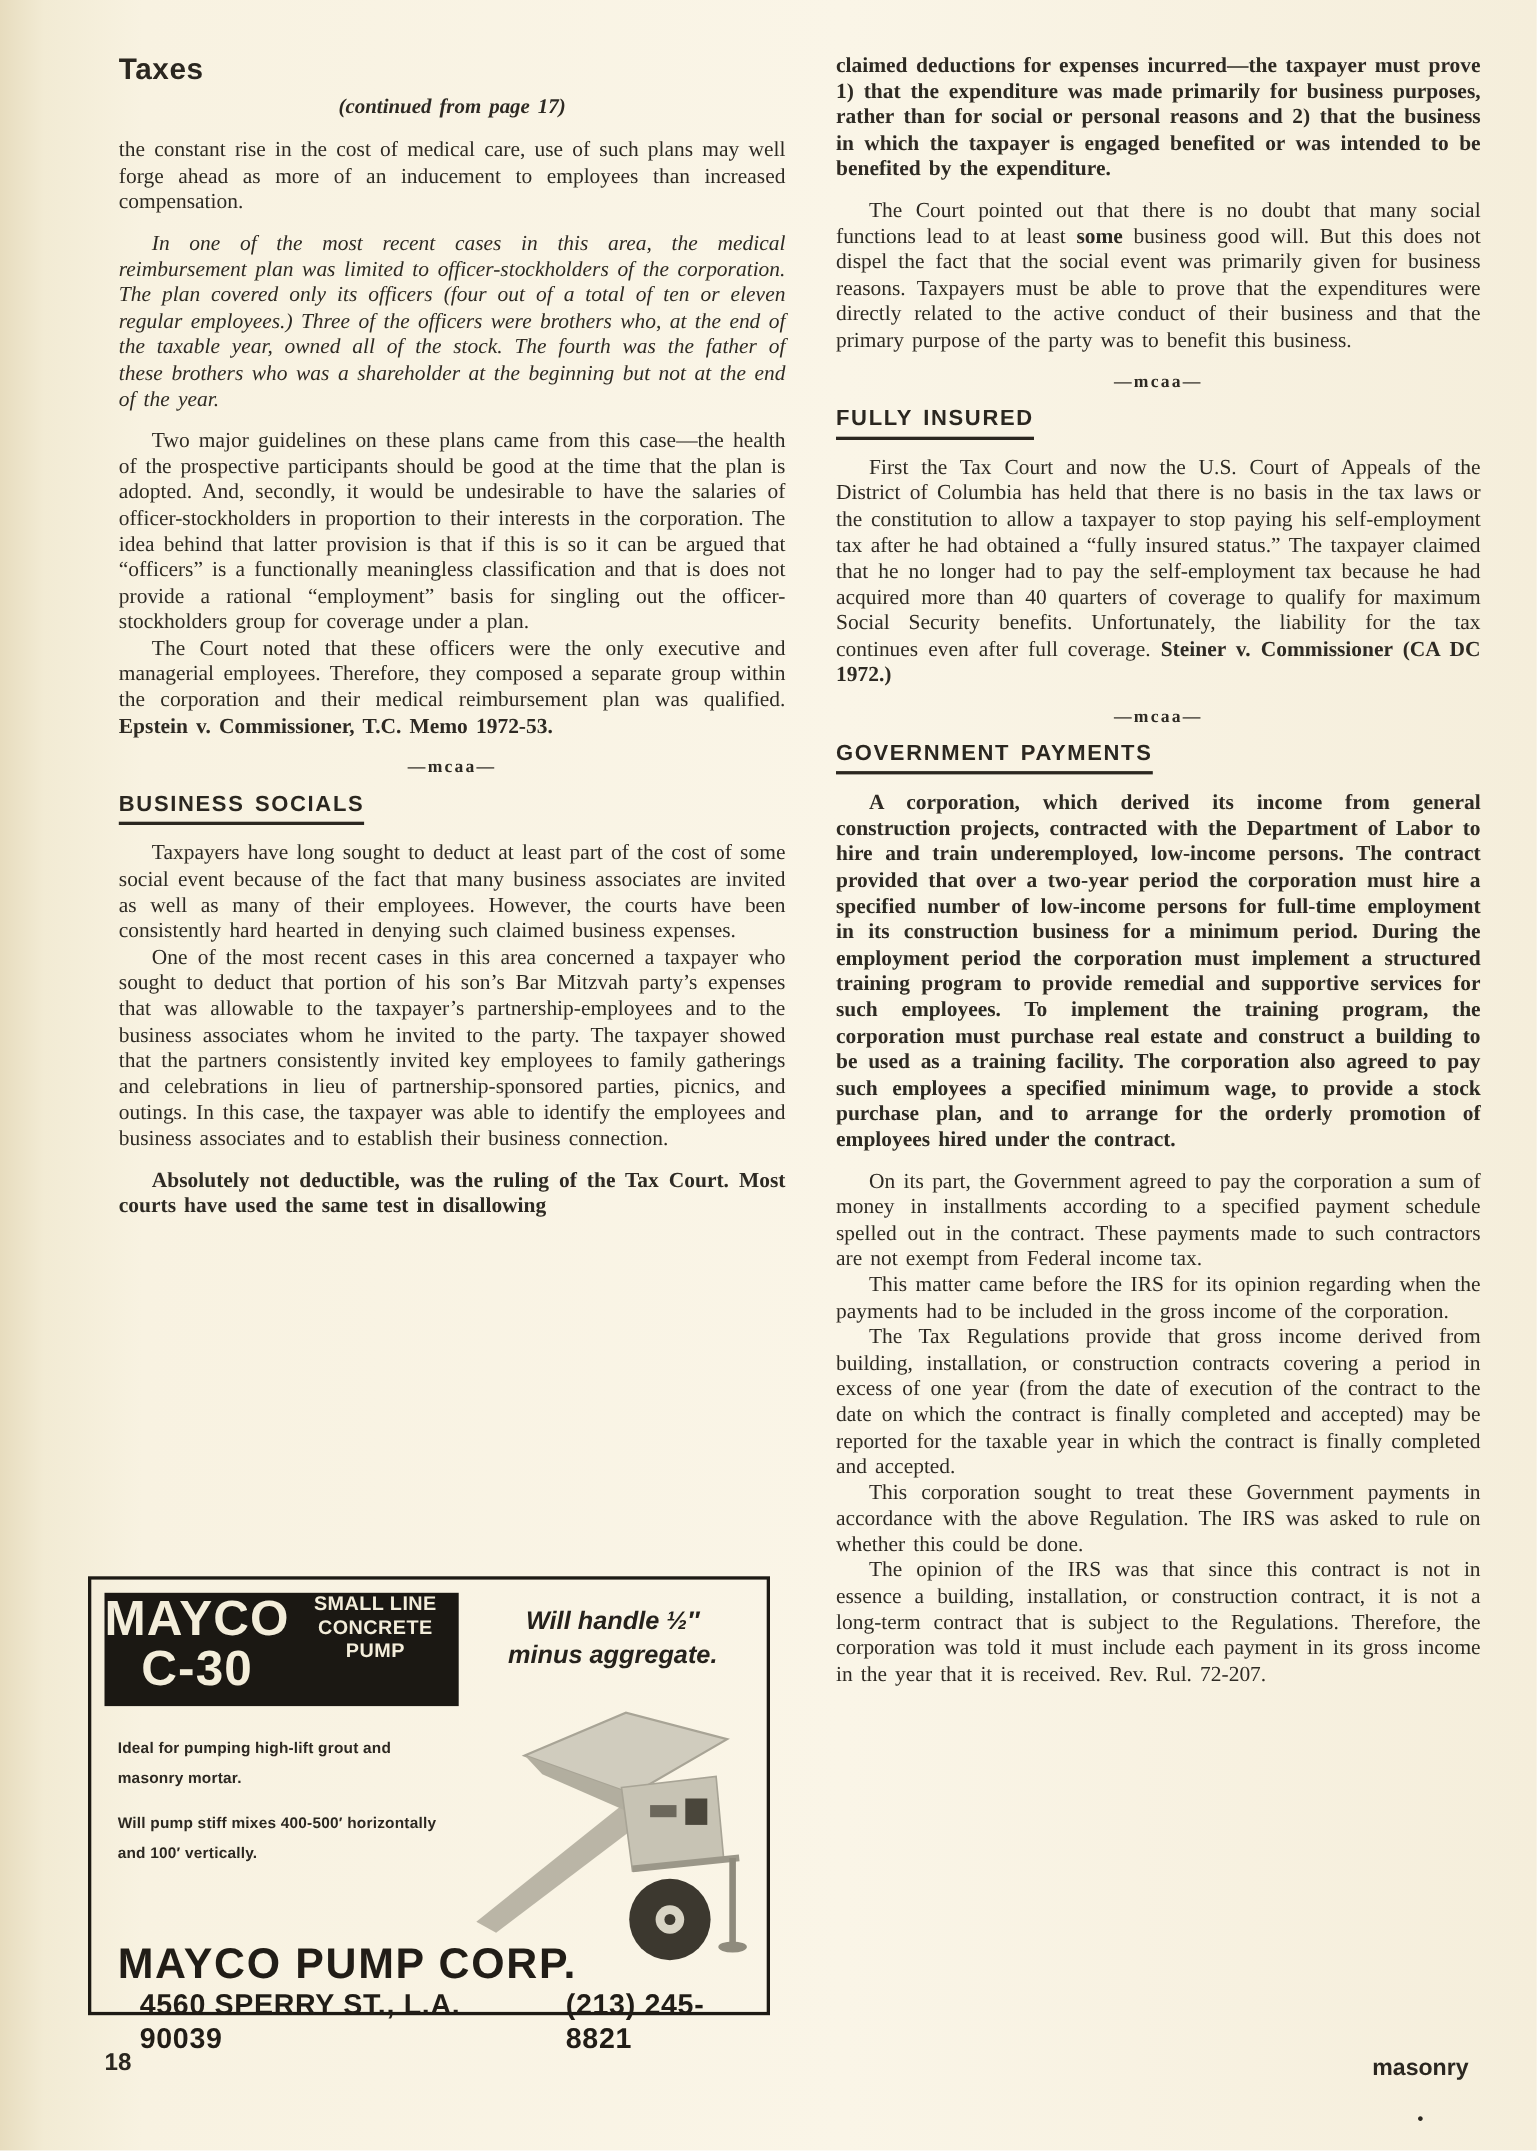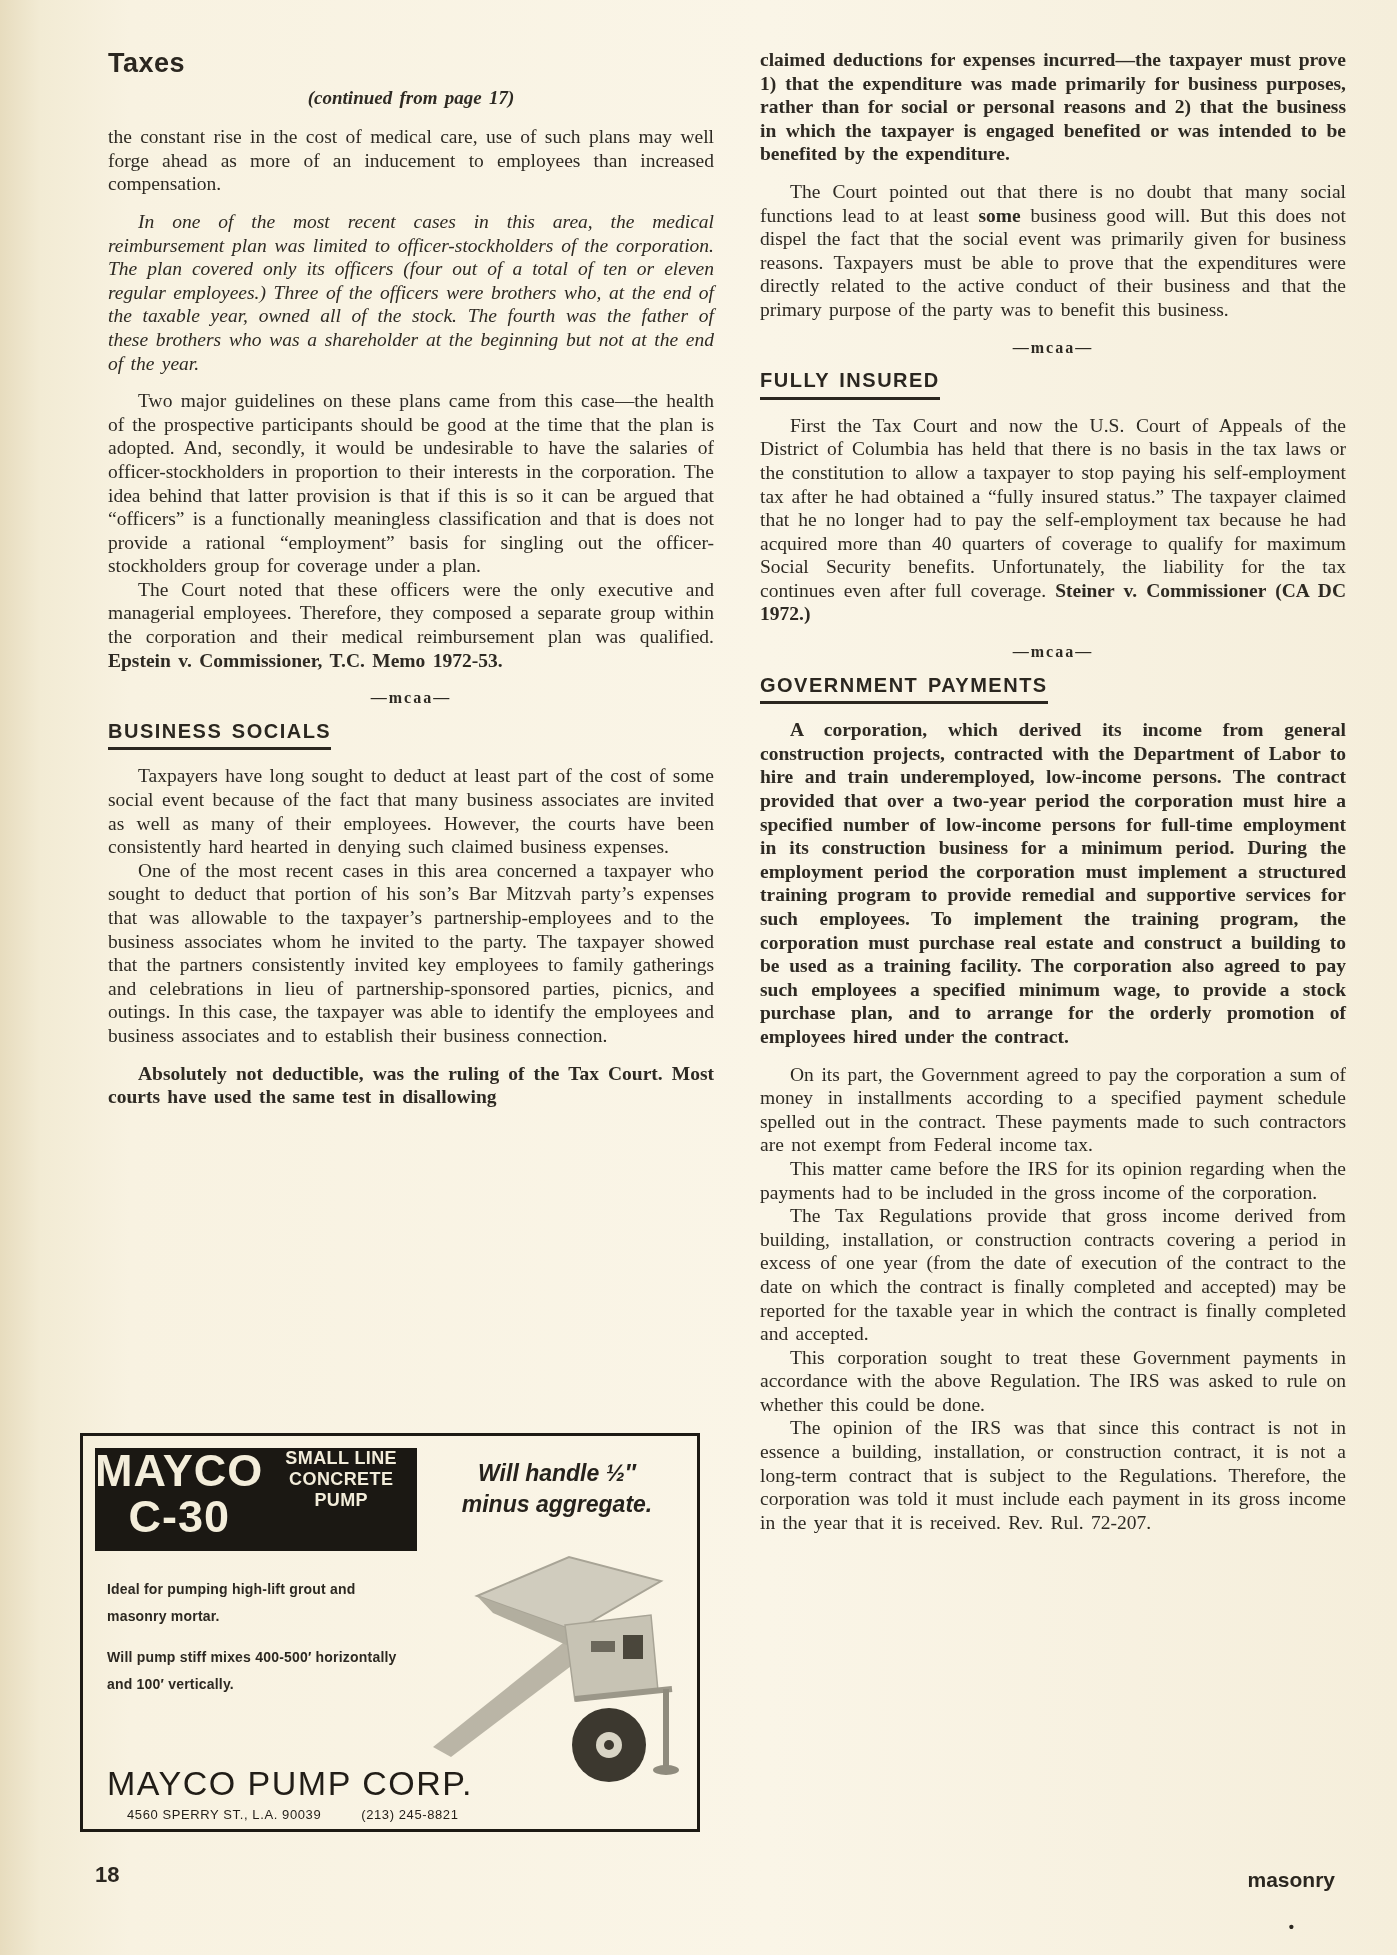--- a/index.html
+++ b/index.html
@@ -51,25 +51,25 @@
   .ad-tagline{
     position:absolute;left:345px;top:22px;width:258px;text-align:center;
     font-family:"Liberation Sans",sans-serif;font-style:italic;font-weight:bold;
     font-size:23px;line-height:31px;color:#26221c;
   }
   .ad-features{position:absolute;left:24px;top:140px;width:302px;font-family:"Liberation Sans",sans-serif;}
   .ad-features p{margin:0 0 14px 0;font-size:14px;line-height:27px;font-weight:bold;letter-spacing:.2px;color:#2c2821;}
   .ad-art{position:absolute;right:4px;top:103px;}
   .ad-company{
     position:absolute;left:24px;top:328px;
-    font-family:"Liberation Sans",sans-serif;font-size:34px;font-weight:normal;letter-spacing:1.5px;color:#211d17;
+    font-family:"Liberation Sans",sans-serif;font-size:39px;font-weight:bold;letter-spacing:1.5px;color:#211d17;
   }
   .ad-addr-row{
     position:absolute;left:44px;top:371px;width:560px;display:flex;gap:40px;
-    font-family:"Liberation Sans",sans-serif;font-size:13px;font-weight:normal;letter-spacing:.6px;color:#211d17;
+    font-family:"Liberation Sans",sans-serif;font-size:26px;font-weight:bold;letter-spacing:.6px;color:#211d17;
   }
   
   .page-num{
     position:absolute;left:95px;top:1862px;
     font-family:Liberation Sans, sans-serif;font-size:22px;font-weight:bold;color:#2b2720;
   }
   .footer-right{
     position:absolute;right:52px;top:1868px;display:flex;align-items:center;gap:26px;
     font-family:"Liberation Sans",sans-serif;font-size:21px;font-weight:bold;color:#2b2720;flex-direction:column;
   }

